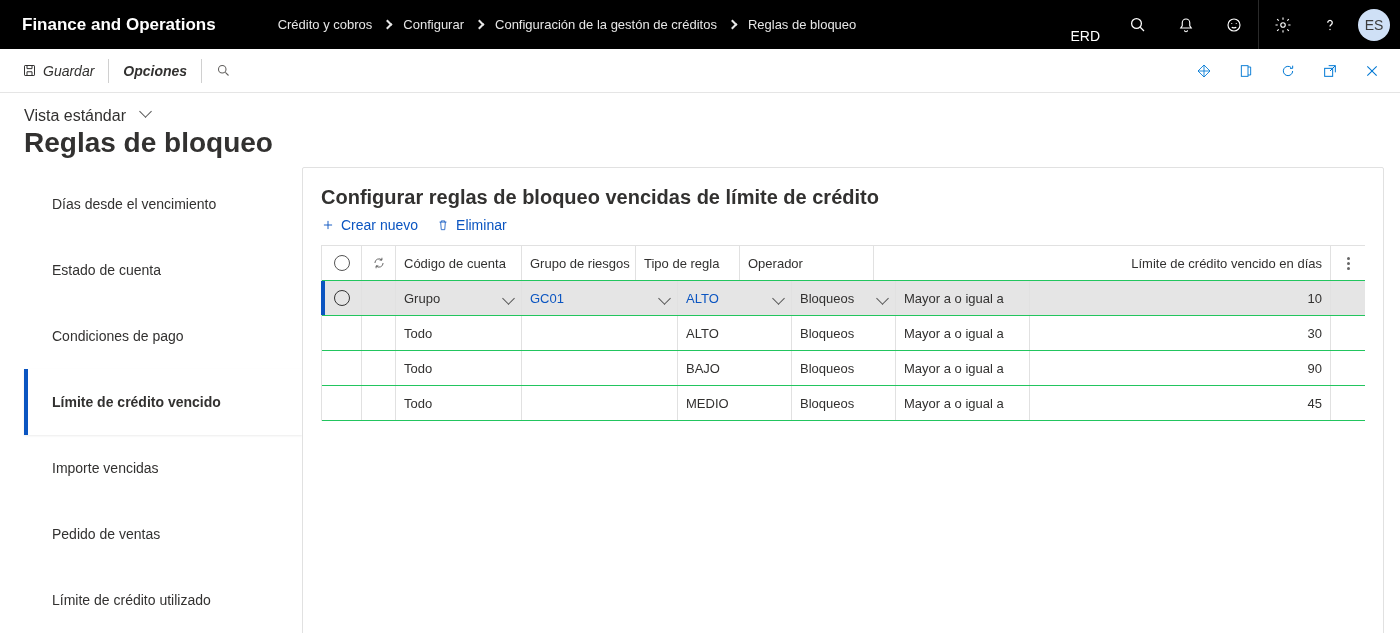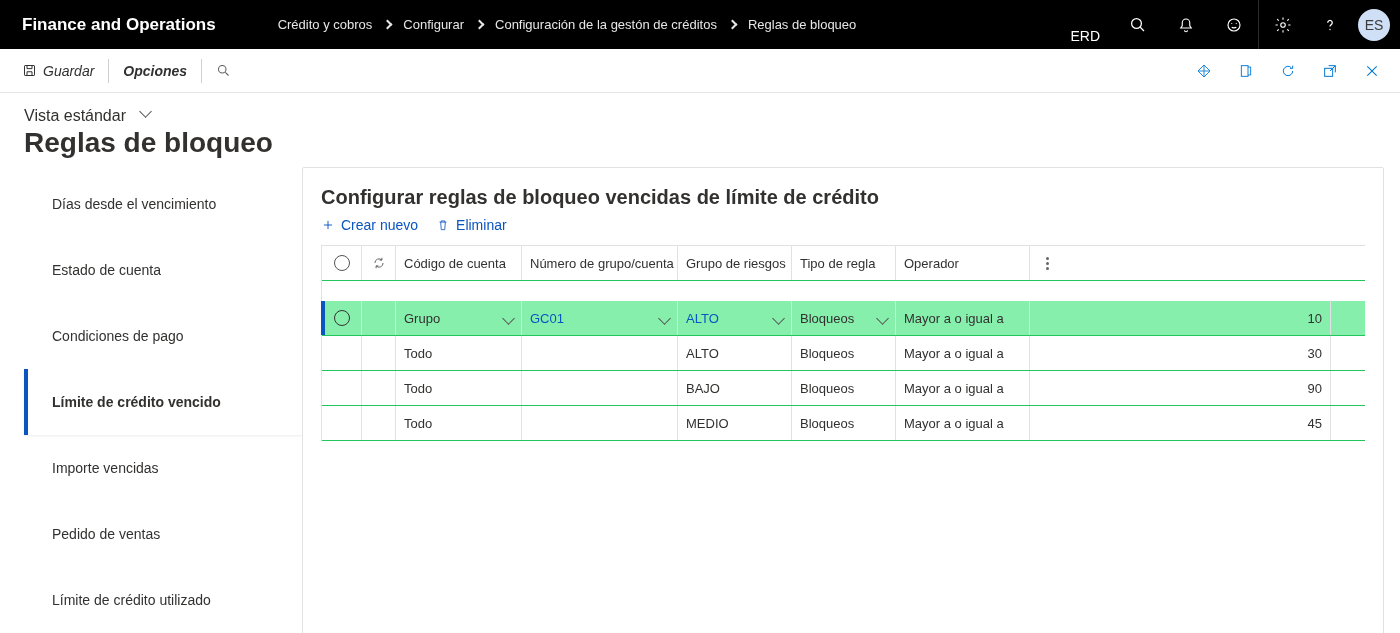--- a/index.html
+++ b/index.html
@@ -191,23 +191,22 @@
     border-left: 1px solid #e1e1e1;
   }
   .grid-row {
     display: flex;
     border-bottom: 1px solid #22c55e;
     height: 35px;
     align-items: stretch;
   }
   .grid-row.header { background: #fff; font-weight: 400; color:#323130; }
   .grid-row.selected {
-    background: #86efac;
+    background: #e5e5e5;
     position: relative;
-    margin-top: 20px;
   }
   .grid-row.selected::before {
     content: "";
     position: absolute; left: -1px; top: 0; bottom: 0;
     width: 4px; background: #0b55c1;
   }
   .cell {
     border-right: 1px solid #e1e1e1;
     padding: 0 8px;
     display: flex;
@@ -420,24 +419,26 @@
           </div>
         <div class="cell c-ref">
           <svg width="14" height="14" viewBox="0 0 24 24" stroke="#555" fill="none" stroke-width="1.5">
               <path d="M5 12a7 7 0 0 1 12-5"></path>
               <path d="M17 3v4h-4"></path>
               <path d="M19 12a7 7 0 0 1-12 5"></path>
               <path d="M7 21v-4h4"></path>
             </svg>
         </div>
         <div class="cell c-code header">Código de cuenta</div>
-        <div class="cell c-group header">Número de grupo/cuenta</div>
         <div class="cell c-risk header">Grupo de riesgos</div>
         <div class="cell c-rule header">Tipo de regla</div>
         <div class="cell c-op header">Operador</div>
+        <div class="cell c-limit header num">
+            <span>Límite de crédito vencido en días</span>
+          </div>
         <div class="cell c-menu">
           <div class="moremenu">
               <span></span>
               <span></span>
               <span></span>
             </div>
         </div>
       </div>
 
       <div class="grid-row selected">

